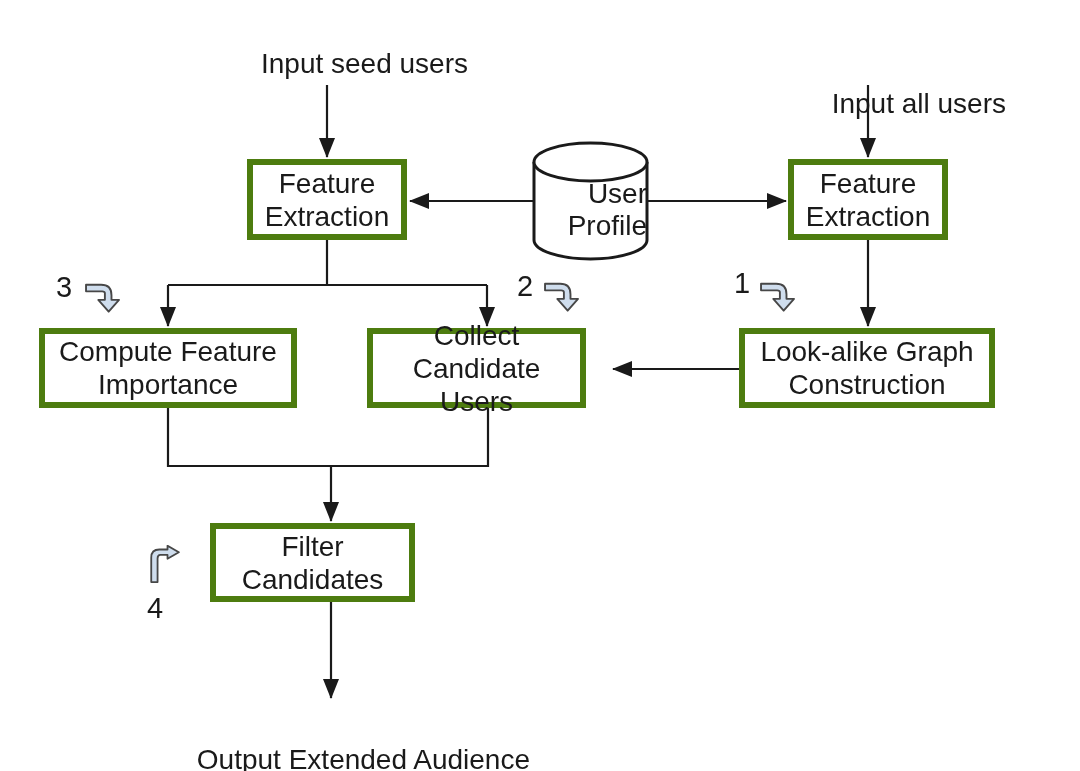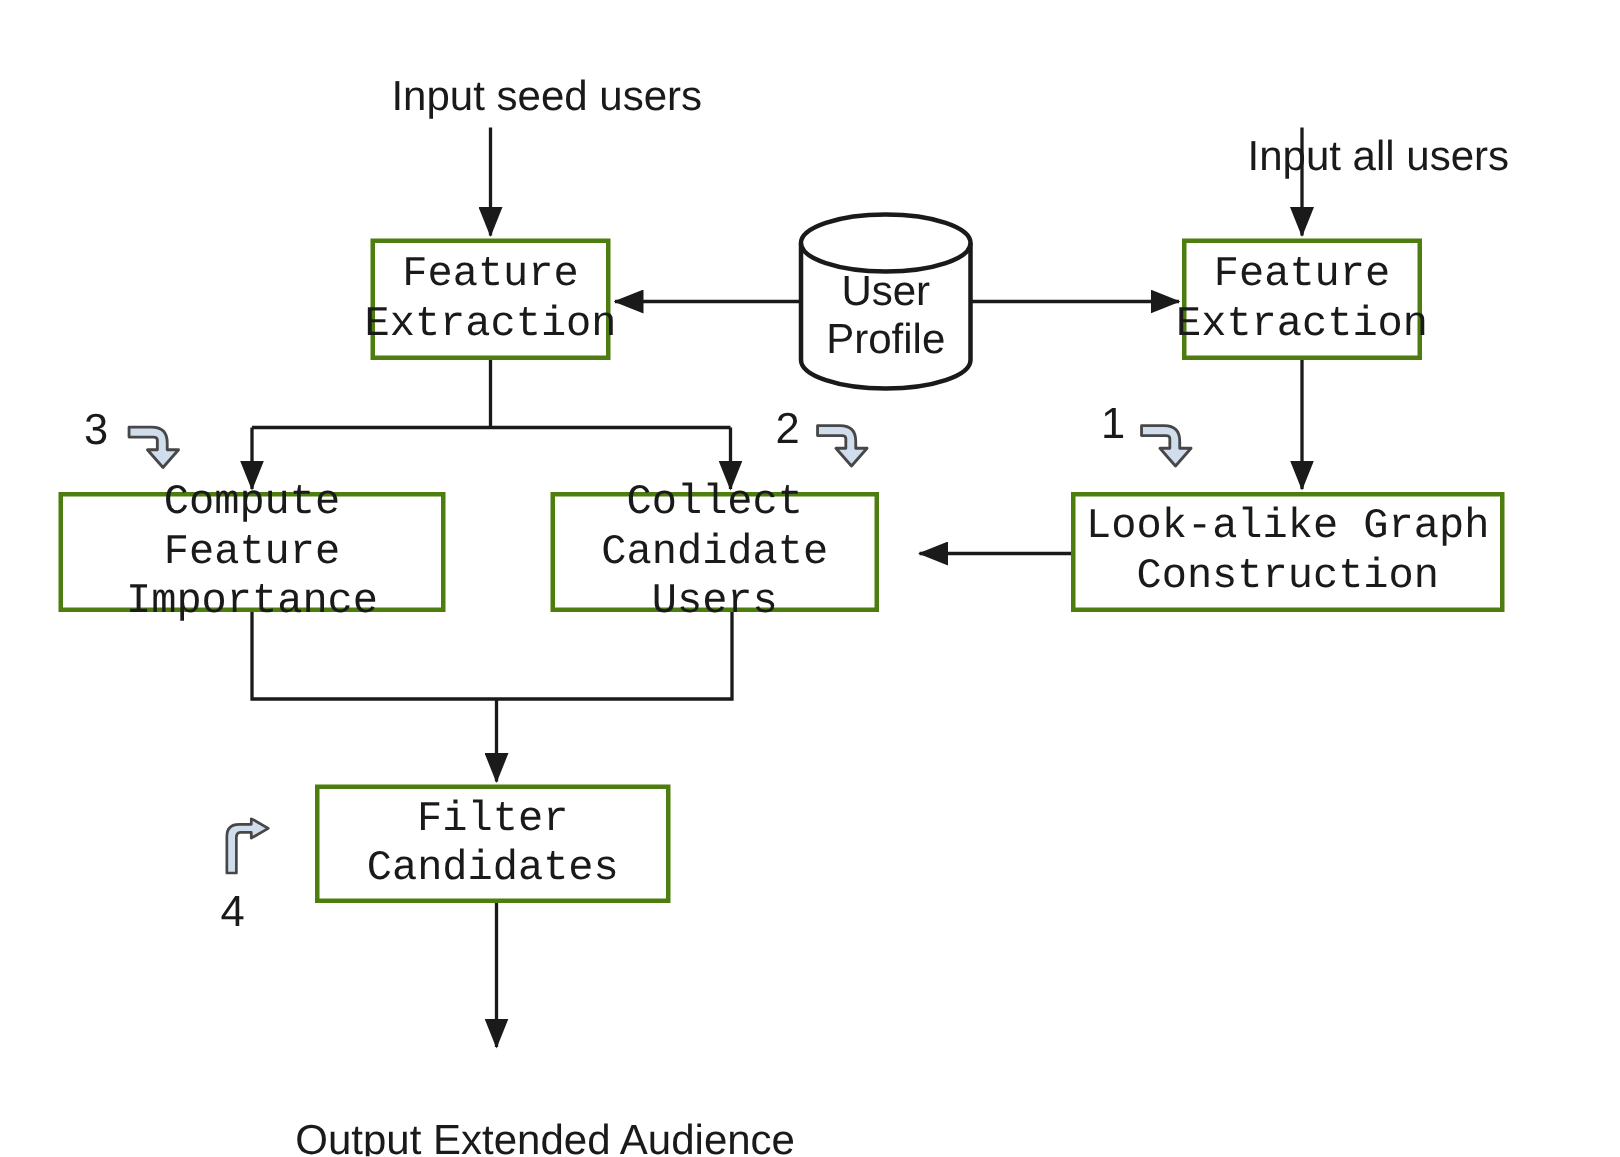--- a/index.html
+++ b/index.html
@@ -2,27 +2,27 @@
 <html><head>
 <meta charset="utf-8">
 <style>
   html,body{margin:0;padding:0;background:#ffffff;}
   .stage{
     position:relative;width:1080px;height:771px;background:#ffffff;
     font-family:"Liberation Sans",sans-serif;color:#1a1a1a;overflow:hidden;
   }
   .wires{position:absolute;left:0;top:0;width:1080px;height:771px;}
   .box{
-    position:absolute;box-sizing:border-box;border:3px solid #4d7c0f;background:#ffffff;
-    display:flex;align-items:center;justify-content:center;font-family:Liberation Mono, monospace;
+    position:absolute;box-sizing:border-box;border:6px solid #4d7c0f;background:#ffffff;
+    display:flex;align-items:center;justify-content:center;
   }
   .box span{white-space:pre-line;text-align:center;font-size:28px;line-height:33px;}
   .flabel{position:absolute;text-align:right;font-size:28px;line-height:32px;white-space:pre-line;}
   .dslabel{
-    position:absolute;left:534px;top:178px;width:113px;text-align:center;
+    position:absolute;left:534px;top:178px;width:113px;text-align:right;
     font-size:28px;line-height:32px;white-space:pre-line;
   }
   .stepnum{position:absolute;width:28px;text-align:center;font-size:29px;line-height:32px;}
   .stepicon{position:absolute;}
   .stepicon path{fill:#cfdded;stroke:#474747;stroke-width:2;stroke-linejoin:round;}
 </style>
 </head>
 <body>
 
 <div class="stage">
@@ -80,25 +80,25 @@
 Extraction</span>
   </div>
   <div class="box" style="left:39px;top:328px;width:258px;height:80px;align-items:center;">
     <span>Compute Feature
 Importance</span>
   </div>
   <div class="box" style="left:367px;top:328px;width:219px;height:80px;">
     <span>Collect
 Candidate Users</span>
   </div>
-  <div class="box" style="left:714px;top:328px;width:289px;height:80px;">
+  <div class="box" style="left:739px;top:328px;width:256px;height:80px;">
     <span>Look-alike Graph
 Construction</span>
   </div>
-  <div class="box" style="left:210px;top:523px;width:237px;height:79px;">
+  <div class="box" style="left:210px;top:523px;width:205px;height:79px;">
     <span>Filter Candidates</span>
   </div>
 
   <div class="stepnum" style="left:728px;top:267px;">1</div>
   <svg class="stepicon" style="left:757px;top:280px;" width="42" height="33" viewBox="0 0 42 35" xmlns="http://www.w3.org/2000/svg">
     <path d="M3,4 L19,4 Q30,4 30,15 L30,20 L38,20 L27,32.5 L16,20 L23,20 L23,13 Q23,11 20,11 L3,11 Z"></path>
   </svg>
 
   <div class="stepnum" style="left:511px;top:270px;">2</div>
   <svg class="stepicon" style="left:541px;top:280px;" width="42" height="33" viewBox="0 0 42 35" xmlns="http://www.w3.org/2000/svg">

